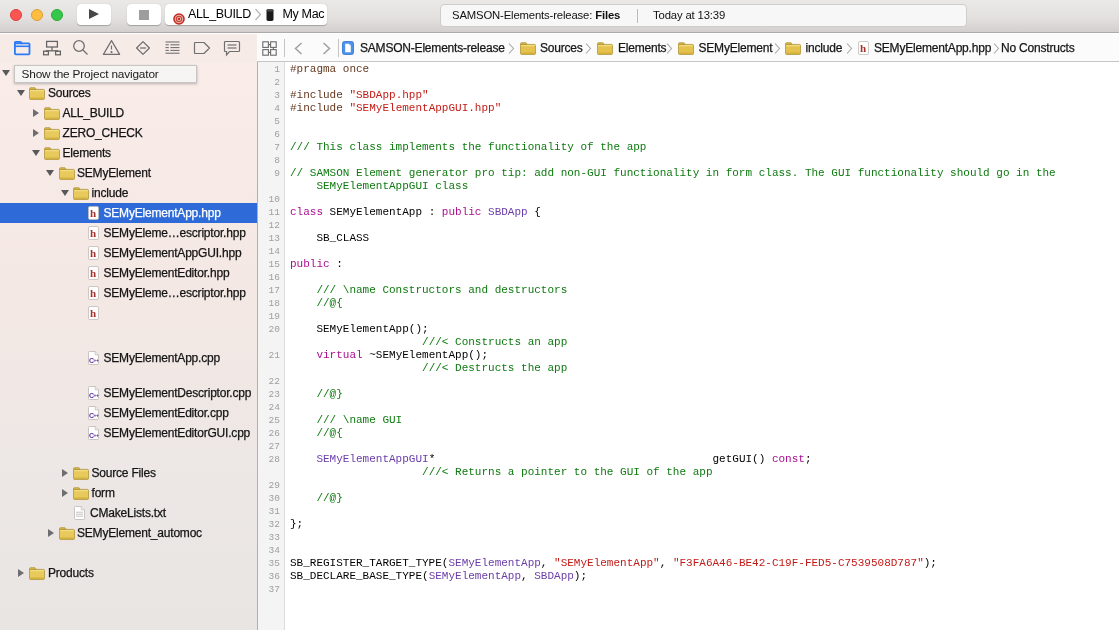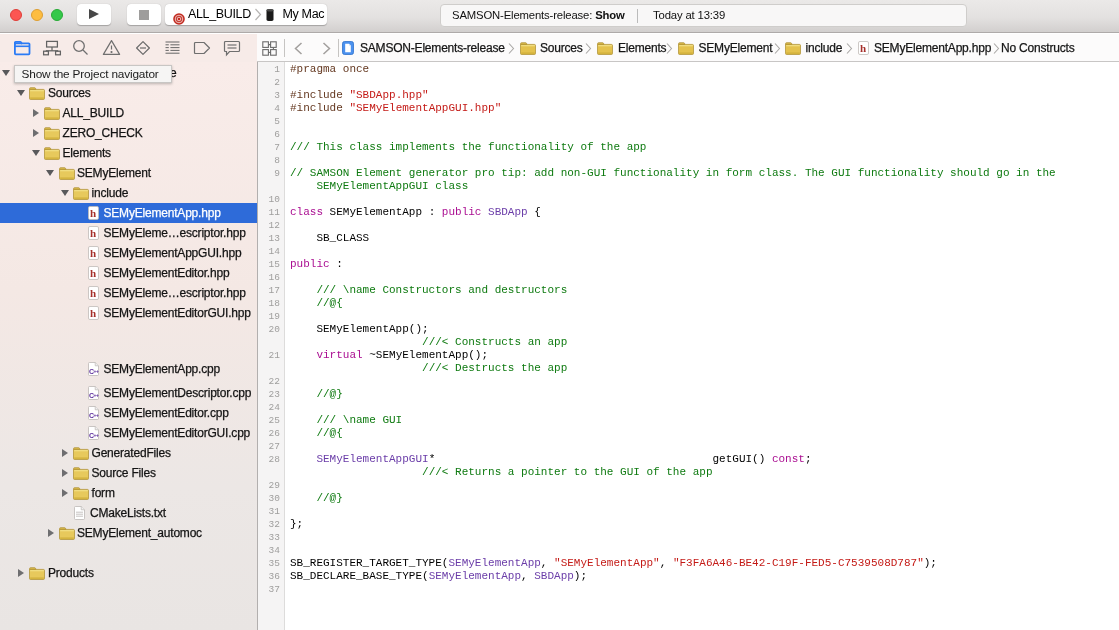--- a/index.html
+++ b/index.html
@@ -22,21 +22,21 @@
 
 #gutter {position:absolute;left:258px;top:62px;width:27px;height:568px;background:#f5f4f4;border-right:1px solid #dddcdb}
 #lnums {position:absolute;left:258px;top:63px;width:22px;font-family:"Liberation Mono",monospace;font-size:9.5px;line-height:13px;color:#9f9e9d;text-align:right;white-space:pre}
 #code {position:absolute;left:290px;top:63px;font-family:"Liberation Mono",monospace;font-size:11px;line-height:13px;color:#000;white-space:pre}
 #code .pp {color:#643820}
 #code .st {color:#c41a16}
 #code .cm {color:#0e7a10}
 #code .kw {color:#aa0d91}
 #code .ty {color:#6a3ca8}
 
-#tooltip {position:absolute;left:14px;top:64.5px;width:158px;height:18px;background:#f6f5f4;border:1px solid #c8c6c4;box-shadow:0 1px 2.5px rgba(0,0,0,0.25);font-size:11.8px;letter-spacing:-0.15px;line-height:17px;color:#1b1b1b;padding-left:6.5px;white-space:nowrap;overflow:hidden}
+#tooltip {position:absolute;left:14px;top:64.5px;width:183px;height:18px;background:#f6f5f4;border:1px solid #c8c6c4;box-shadow:0 1px 2.5px rgba(0,0,0,0.25);font-size:11.8px;letter-spacing:-0.15px;line-height:17px;color:#1b1b1b;padding-left:6.5px;white-space:nowrap;overflow:hidden}
 </style></head>
 <body>
 <div id="app">
 <div id="sidebar">
 <div class="trow" style="top:1px">
         <span style="position:absolute;left:2px;top:7px;width:0;height:0;border-left:4.5px solid transparent;border-right:4.5px solid transparent;border-top:6.5px solid #59595b"></span>
         <span class="tlab" style="left:25.4px;font-size:12.5px">SAMSON-Elements-release</span>
       </div>
 <div class="trow" style="top:21px">
         <span style="position:absolute;left:17px;top:7px;width:0;height:0;border-left:4.5px solid transparent;border-right:4.5px solid transparent;border-top:6.5px solid #59595b"></span>
@@ -138,23 +138,22 @@
 <rect x="0.5" y="0.5" width="10" height="13" rx="1.4" fill="#ffffff" stroke="#c0bbb8" stroke-width="0.8"></rect>
 <text x="2" y="11" font-family="Liberation Serif" font-weight="bold" font-size="11" fill="#a52f2a">h</text>
 </svg>
         <span class="tlab" style="left:103.5px">SEMyEleme…escriptor.hpp</span>
       </div>
 <div class="trow" style="top:241px">
         <svg style="position:absolute;left:88px;top:3px" width="11" height="14" viewBox="0 0 11 14">
 <rect x="0.5" y="0.5" width="10" height="13" rx="1.4" fill="#ffffff" stroke="#c0bbb8" stroke-width="0.8"></rect>
 <text x="2" y="11" font-family="Liberation Serif" font-weight="bold" font-size="11" fill="#a52f2a">h</text>
 </svg>
-        <span class="tlab" style="left:103.5px">SEMyElementEditorGUI.hpp</span>
-      </div>
-<div class="trow" style="top:297px">
+      </div>
+<div class="trow" style="top:286px">
         <svg style="position:absolute;left:88px;top:3px" width="11" height="14" viewBox="0 0 11 14">
 <path d="M0.5,1.5 Q0.5,0.5 1.5,0.5 L7.2,0.5 L10.5,3.8 L10.5,12.5 Q10.5,13.5 9.5,13.5 L1.5,13.5 Q0.5,13.5 0.5,12.5 Z" fill="#ffffff" stroke="#bdb8b5" stroke-width="0.8"></path>
 <path d="M7.2,0.5 L7.2,3.8 L10.5,3.8" fill="#eeeeee" stroke="#bdb8b5" stroke-width="0.7"></path>
 <text x="0.9" y="12" font-family="Liberation Sans" font-weight="bold" font-size="7" fill="#5b2d9b" letter-spacing="-0.6">C</text>
           <text x="5.6" y="10.6" font-family="Liberation Sans" font-weight="bold" font-size="5" fill="#5b2d9b" letter-spacing="-0.6">++</text>
 </svg>
         <span class="tlab" style="left:103.5px">SEMyElementApp.cpp</span>
       </div>
 <div class="trow" style="top:321px">
         <svg style="position:absolute;left:88px;top:3px" width="11" height="14" viewBox="0 0 11 14">
@@ -175,31 +174,20 @@
         <span class="tlab" style="left:103.5px">SEMyElementEditor.cpp</span>
       </div>
 <div class="trow" style="top:361px">
         <svg style="position:absolute;left:88px;top:3px" width="11" height="14" viewBox="0 0 11 14">
 <path d="M0.5,1.5 Q0.5,0.5 1.5,0.5 L7.2,0.5 L10.5,3.8 L10.5,12.5 Q10.5,13.5 9.5,13.5 L1.5,13.5 Q0.5,13.5 0.5,12.5 Z" fill="#ffffff" stroke="#bdb8b5" stroke-width="0.8"></path>
 <path d="M7.2,0.5 L7.2,3.8 L10.5,3.8" fill="#eeeeee" stroke="#bdb8b5" stroke-width="0.7"></path>
 <text x="0.9" y="12" font-family="Liberation Sans" font-weight="bold" font-size="7" fill="#5b2d9b" letter-spacing="-0.6">C</text>
           <text x="5.6" y="10.6" font-family="Liberation Sans" font-weight="bold" font-size="5" fill="#5b2d9b" letter-spacing="-0.6">++</text>
 </svg>
         <span class="tlab" style="left:103.5px">SEMyElementEditorGUI.cpp</span>
-      </div>
-<div class="trow" style="top:381px">
-        <span style="position:absolute;left:62px;top:5.5px;width:0;height:0;border-top:4.5px solid transparent;border-bottom:4.5px solid transparent;border-left:6.5px solid #6e6e70"></span>
-        <svg style="position:absolute;left:73px;top:3.5px" width="16" height="13" viewBox="0 0 16 13">
-<defs></defs>
-<path d="M0.6,3.2 L0.6,1.6 Q0.6,0.7 1.5,0.7 L5.6,0.7 Q6.3,0.7 6.5,1.3 L7.0,2.4 Z" fill="#dcbc4e" stroke="#ab8d2e" stroke-width="0.7"></path>
-<rect x="0.5" y="2.4" width="15" height="10.1" rx="1.1" fill="#e7c95c" stroke="#ab8d2e" stroke-width="0.7"></rect>
-<rect x="1.2" y="3.1" width="13.6" height="1.2" fill="#f1df85"></rect>
-<rect x="1.2" y="10.4" width="13.6" height="1.6" fill="#d2b13c" opacity="0.9"></rect>
-</svg>
-        <span class="tlab" style="left:91.5px">GeneratedFiles</span>
       </div>
 <div class="trow" style="top:421px">
         <span style="position:absolute;left:62px;top:5.5px;width:0;height:0;border-top:4.5px solid transparent;border-bottom:4.5px solid transparent;border-left:6.5px solid #6e6e70"></span>
         <svg style="position:absolute;left:73px;top:3.5px" width="16" height="13" viewBox="0 0 16 13">
 <defs></defs>
 <path d="M0.6,3.2 L0.6,1.6 Q0.6,0.7 1.5,0.7 L5.6,0.7 Q6.3,0.7 6.5,1.3 L7.0,2.4 Z" fill="#dcbc4e" stroke="#ab8d2e" stroke-width="0.7"></path>
 <rect x="0.5" y="2.4" width="15" height="10.1" rx="1.1" fill="#e7c95c" stroke="#ab8d2e" stroke-width="0.7"></rect>
 <rect x="1.2" y="3.1" width="13.6" height="1.2" fill="#f1df85"></rect>
 <rect x="1.2" y="10.4" width="13.6" height="1.6" fill="#d2b13c" opacity="0.9"></rect>
 </svg>
@@ -485,17 +473,17 @@
 <svg style="position:absolute;left:89px;top:4px" width="8" height="13" viewBox="0 0 8 13">
           <path d="M1.5,1 L6.5,6.5 L1.5,12" fill="none" stroke="#b7b5b3" stroke-width="1.2"></path>
         </svg>
 <svg style="position:absolute;left:100px;top:4px" width="10" height="14" viewBox="0 0 10 14">
 <path d="M1.5,2.5 Q1.5,1 5,1 Q8.5,1 8.5,2.5 L8.5,11.5 Q8.5,13 5,13 Q1.5,13 1.5,11.5 Z" fill="#1b1b1b"></path>
 <ellipse cx="5" cy="2.3" rx="3.5" ry="1.2" fill="#4a4a4a"></ellipse>
 </svg>
 <span style="position:absolute;left:117.5px;top:0;line-height:21px;font-size:12.5px;letter-spacing:-0.35px;color:#000">My Mac</span>
 </div>
 <div id="status">
-        <span style="position:absolute;left:11px">SAMSON-Elements-release: <b>Show</b></span>
+        <span style="position:absolute;left:11px">SAMSON-Elements-release: <b>Files</b></span>
 <span style="position:absolute;left:196px;top:4px;width:1px;height:14px;background:#bbb"></span>
 <span style="position:absolute;left:212px">Today at 13:39</span>
 </div>
 </div>
 </div>
 </body></html>

